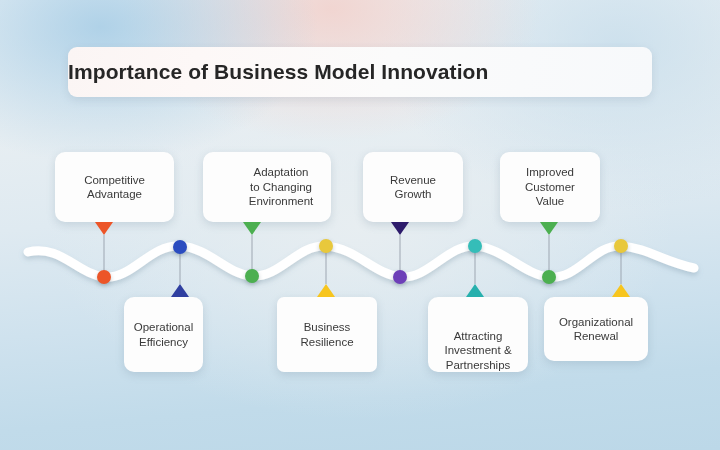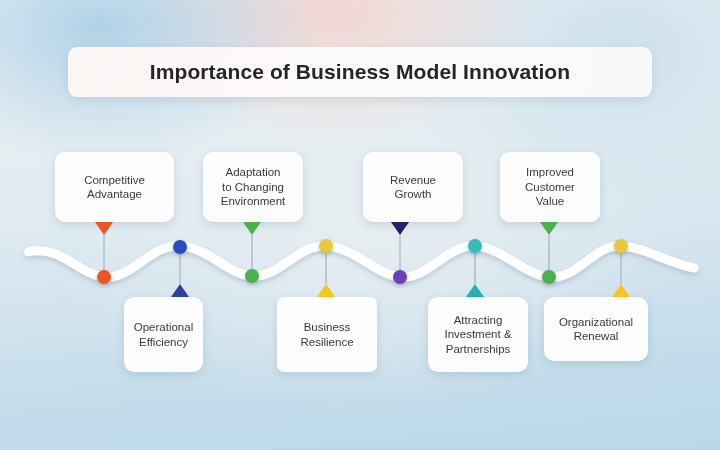--- a/index.html
+++ b/index.html
@@ -16,21 +16,21 @@
       radial-gradient(ellipse 330px 230px at 86% 10%, rgba(196,220,235,.75) 0%, rgba(196,220,235,0) 72%),
       radial-gradient(ellipse 420px 260px at 50% 50%, rgba(232,238,241,.95) 0%, rgba(232,238,241,0) 75%),
       linear-gradient(175deg,#eef3f6 0%, #e7eef2 26%, #dfeaf1 45%, #cfe2ee 66%, #c1dbea 84%, #bcd8e8 100%);
   }
   
   .title-card{
     position:absolute;left:68px;top:47px;width:584px;height:50px;
     border-radius:9px;
     background:linear-gradient(100deg,#fbf5f4 0%, #fdf8f7 22%, #fbfbfb 55%, #f7f9fb 100%);
     box-shadow:0 3px 9px rgba(120,140,160,.20);
-    display:flex;align-items:center;justify-content:center;
+    display:flex;align-items:center;
   }
   .title-text{
     font-size:21px;font-weight:bold;color:#262626;letter-spacing:.1px;white-space:nowrap;
   }
   
   .wave{position:absolute;left:0;top:222px;width:720px;height:80px;}
   
   .node{position:absolute;}
   .card{
     position:absolute;
@@ -82,21 +82,21 @@
       </div>
       <div class="node">
         <div class="card" style="left: 124px; top: 297px; width: 79px; height: 75px;">
           <div class="card-label">Operational<br>Efficiency</div>
         </div>
         <div class="tri up" style="left: 171px; top: 284px; border-bottom: 13px solid rgb(47, 63, 160);"></div>
         <div class="stem" style="left: 179.25px; top: 247px; height: 37px;"></div>
         <div class="dot" style="left: 173px; top: 240px; width: 14px; height: 14px; background: rgb(43, 76, 192); box-shadow: rgba(80, 100, 115, 0.32) 0px 2px 4px;"></div>
       </div>
       <div class="node">
-        <div class="card" style="left: 203px; top: 152px; width: 100px; height: 70px;">
+        <div class="card" style="left: 203px; top: 152px; width: 100px; height: 70px; padding-left: 28px;">
           <div class="card-label">Adaptation<br>to Changing<br>Environment</div>
         </div>
         <div class="tri down" style="left: 243px; top: 222px; border-top: 13px solid rgb(76, 175, 80);"></div>
         <div class="stem" style="left: 251.25px; top: 235px; height: 41px;"></div>
         <div class="dot" style="left: 245px; top: 269px; width: 14px; height: 14px; background: rgb(76, 175, 80); box-shadow: rgba(80, 100, 115, 0.32) 0px 2px 4px;"></div>
       </div>
       <div class="node">
         <div class="card" style="left: 277px; top: 297px; width: 100px; height: 75px; border-radius: 7px;">
           <div class="card-label">Business<br>Resilience</div>
         </div>
@@ -106,21 +106,21 @@
       </div>
       <div class="node">
         <div class="card" style="left: 351px; top: 152px; width: 100px; height: 70px; margin-left: 12px;">
           <div class="card-label">Revenue<br>Growth</div>
         </div>
         <div class="tri down" style="left: 391px; top: 222px; border-top: 13px solid rgb(45, 27, 107);"></div>
         <div class="stem" style="left: 399.25px; top: 235px; height: 42px;"></div>
         <div class="dot" style="left: 393px; top: 270px; width: 14px; height: 14px; background: rgb(109, 63, 184); box-shadow: rgba(80, 100, 115, 0.32) 0px 2px 4px;"></div>
       </div>
       <div class="node">
-        <div class="card" style="left: 428px; top: 297px; width: 100px; height: 75px;">
+        <div class="card" style="left: 428px; top: 297px; width: 100px; height: 75px; align-items: flex-end;">
           <div class="card-label">Attracting<br>Investment &amp;<br>Partnerships</div>
         </div>
         <div class="tri up" style="left: 466px; top: 284px; border-bottom: 13px solid rgb(39, 176, 173);"></div>
         <div class="stem" style="left: 474.25px; top: 246px; height: 38px;"></div>
         <div class="dot" style="left: 468px; top: 239px; width: 14px; height: 14px; background: rgb(53, 189, 184); box-shadow: rgba(80, 100, 115, 0.32) 0px 2px 4px;"></div>
       </div>
       <div class="node">
         <div class="card" style="left: 500px; top: 152px; width: 100px; height: 70px; border-radius: 9px;">
           <div class="card-label">Improved<br>Customer<br>Value</div>
         </div>

